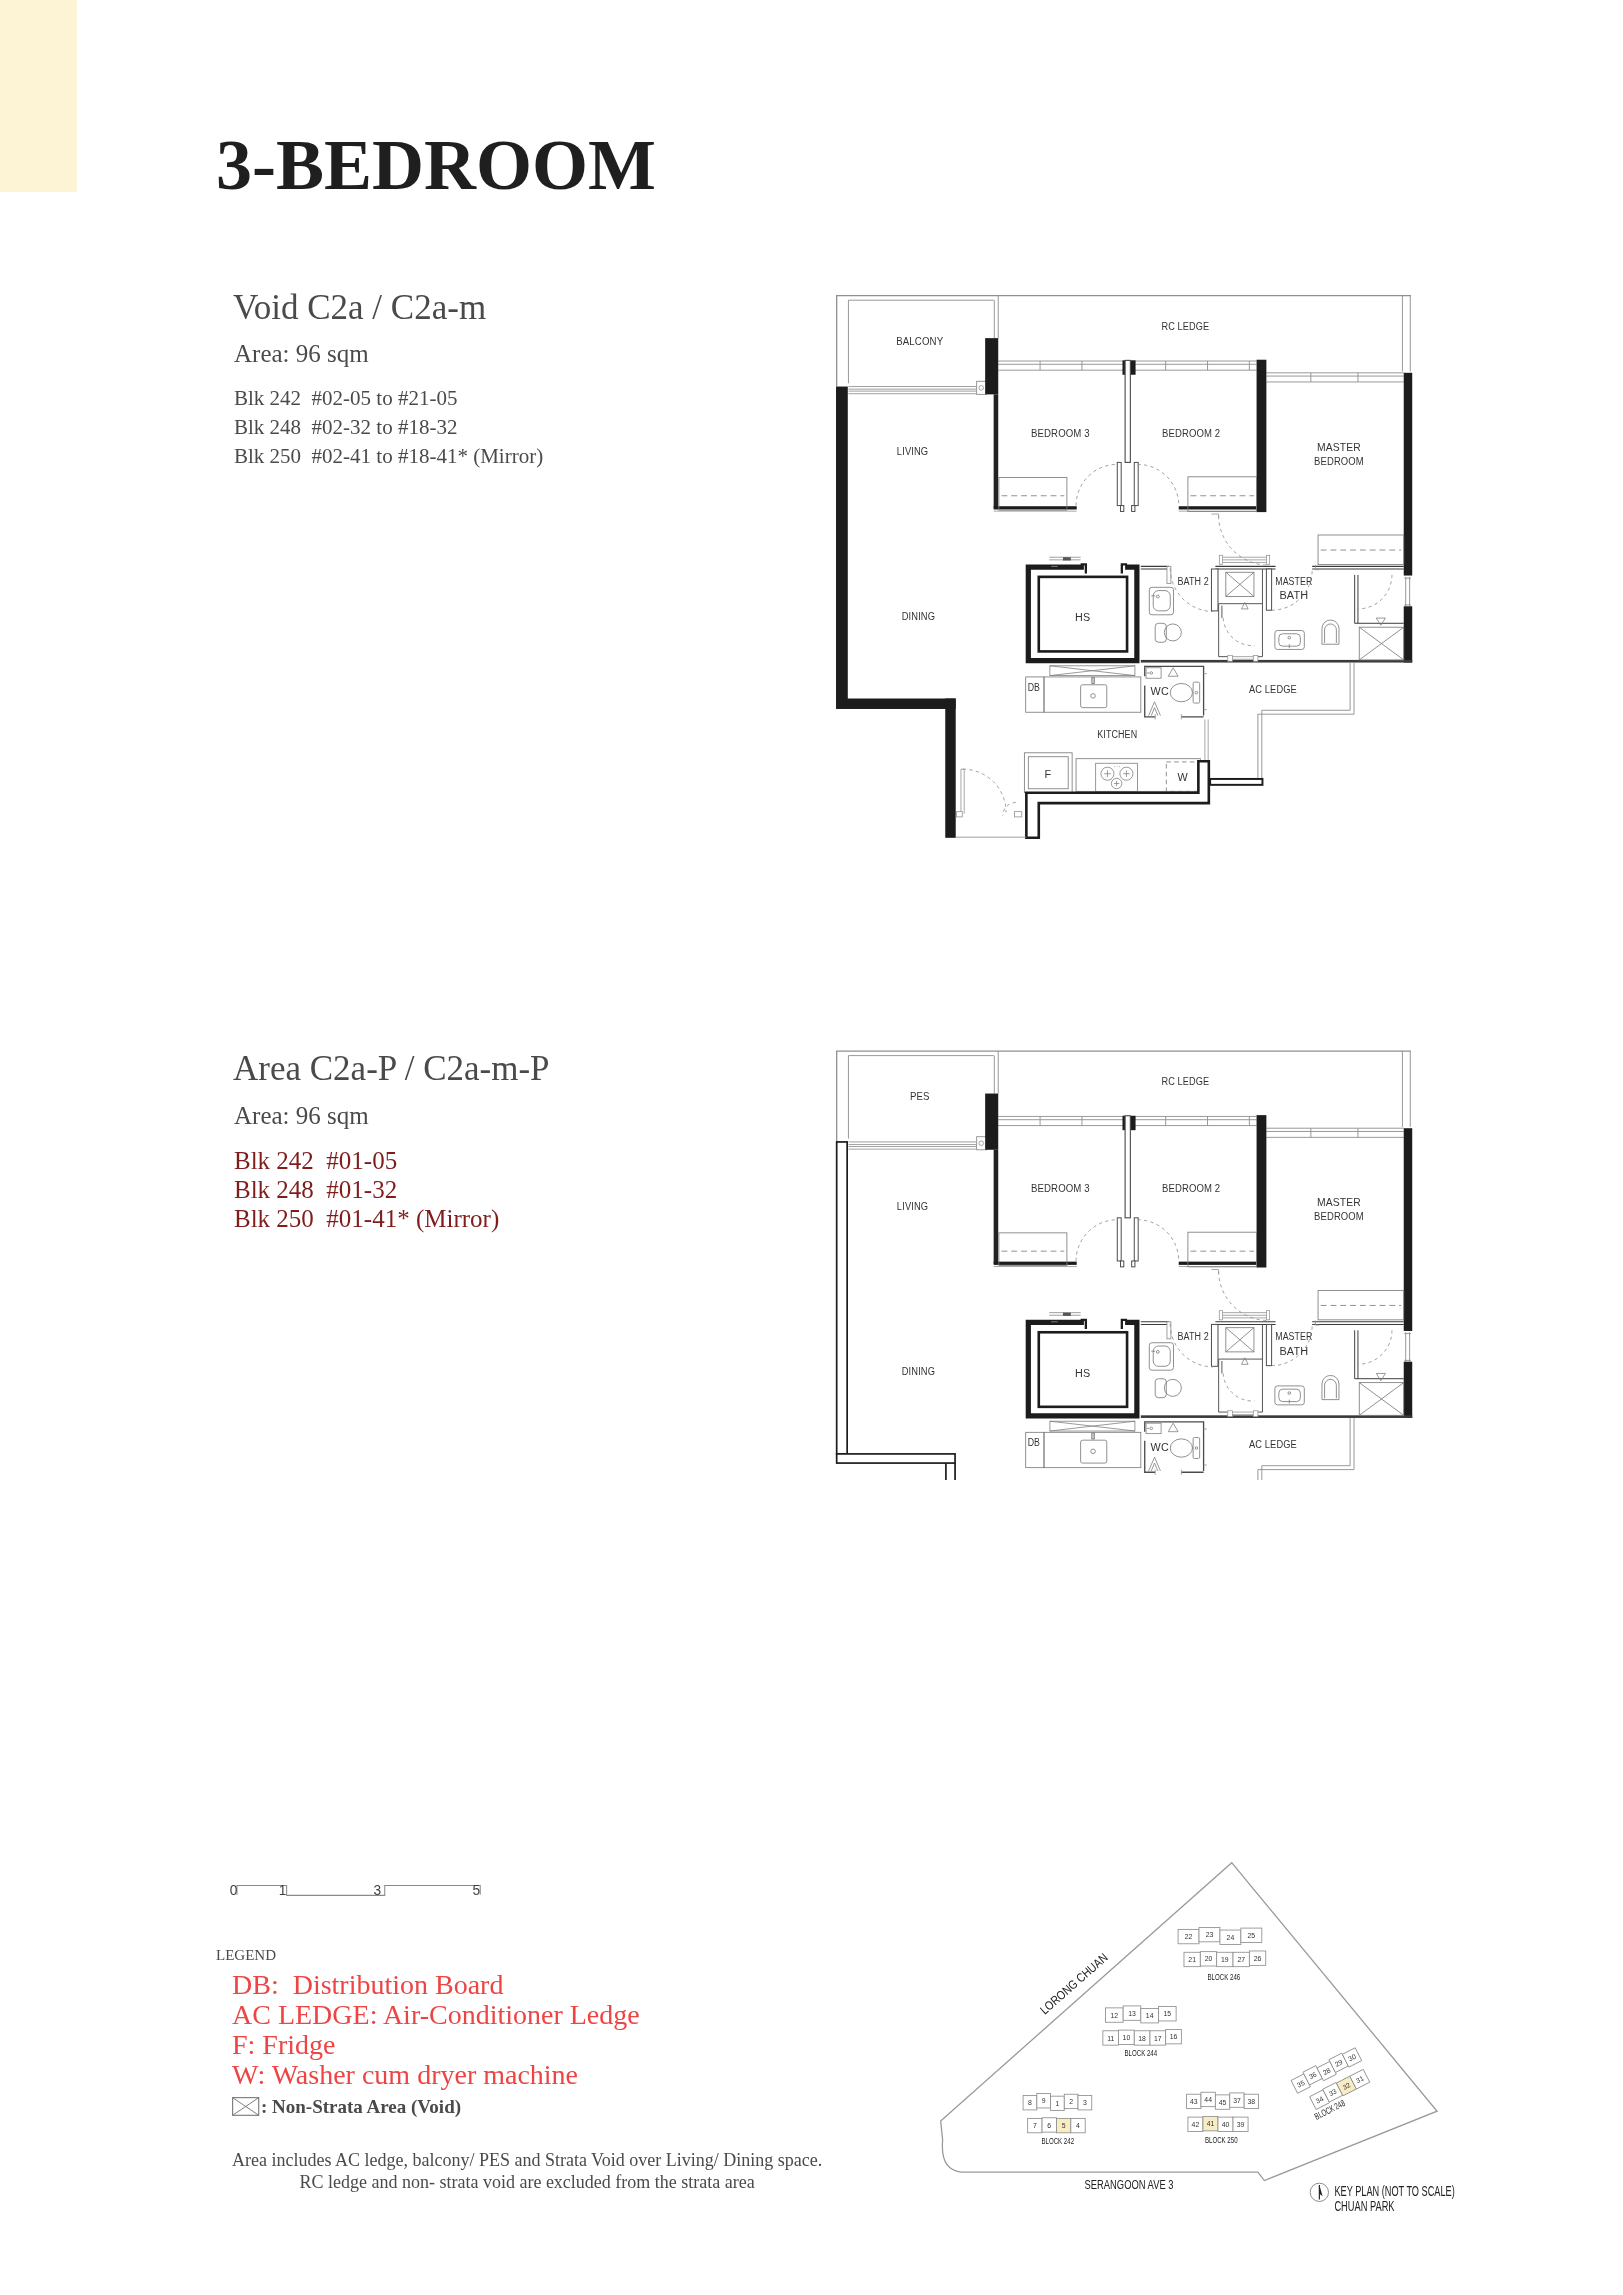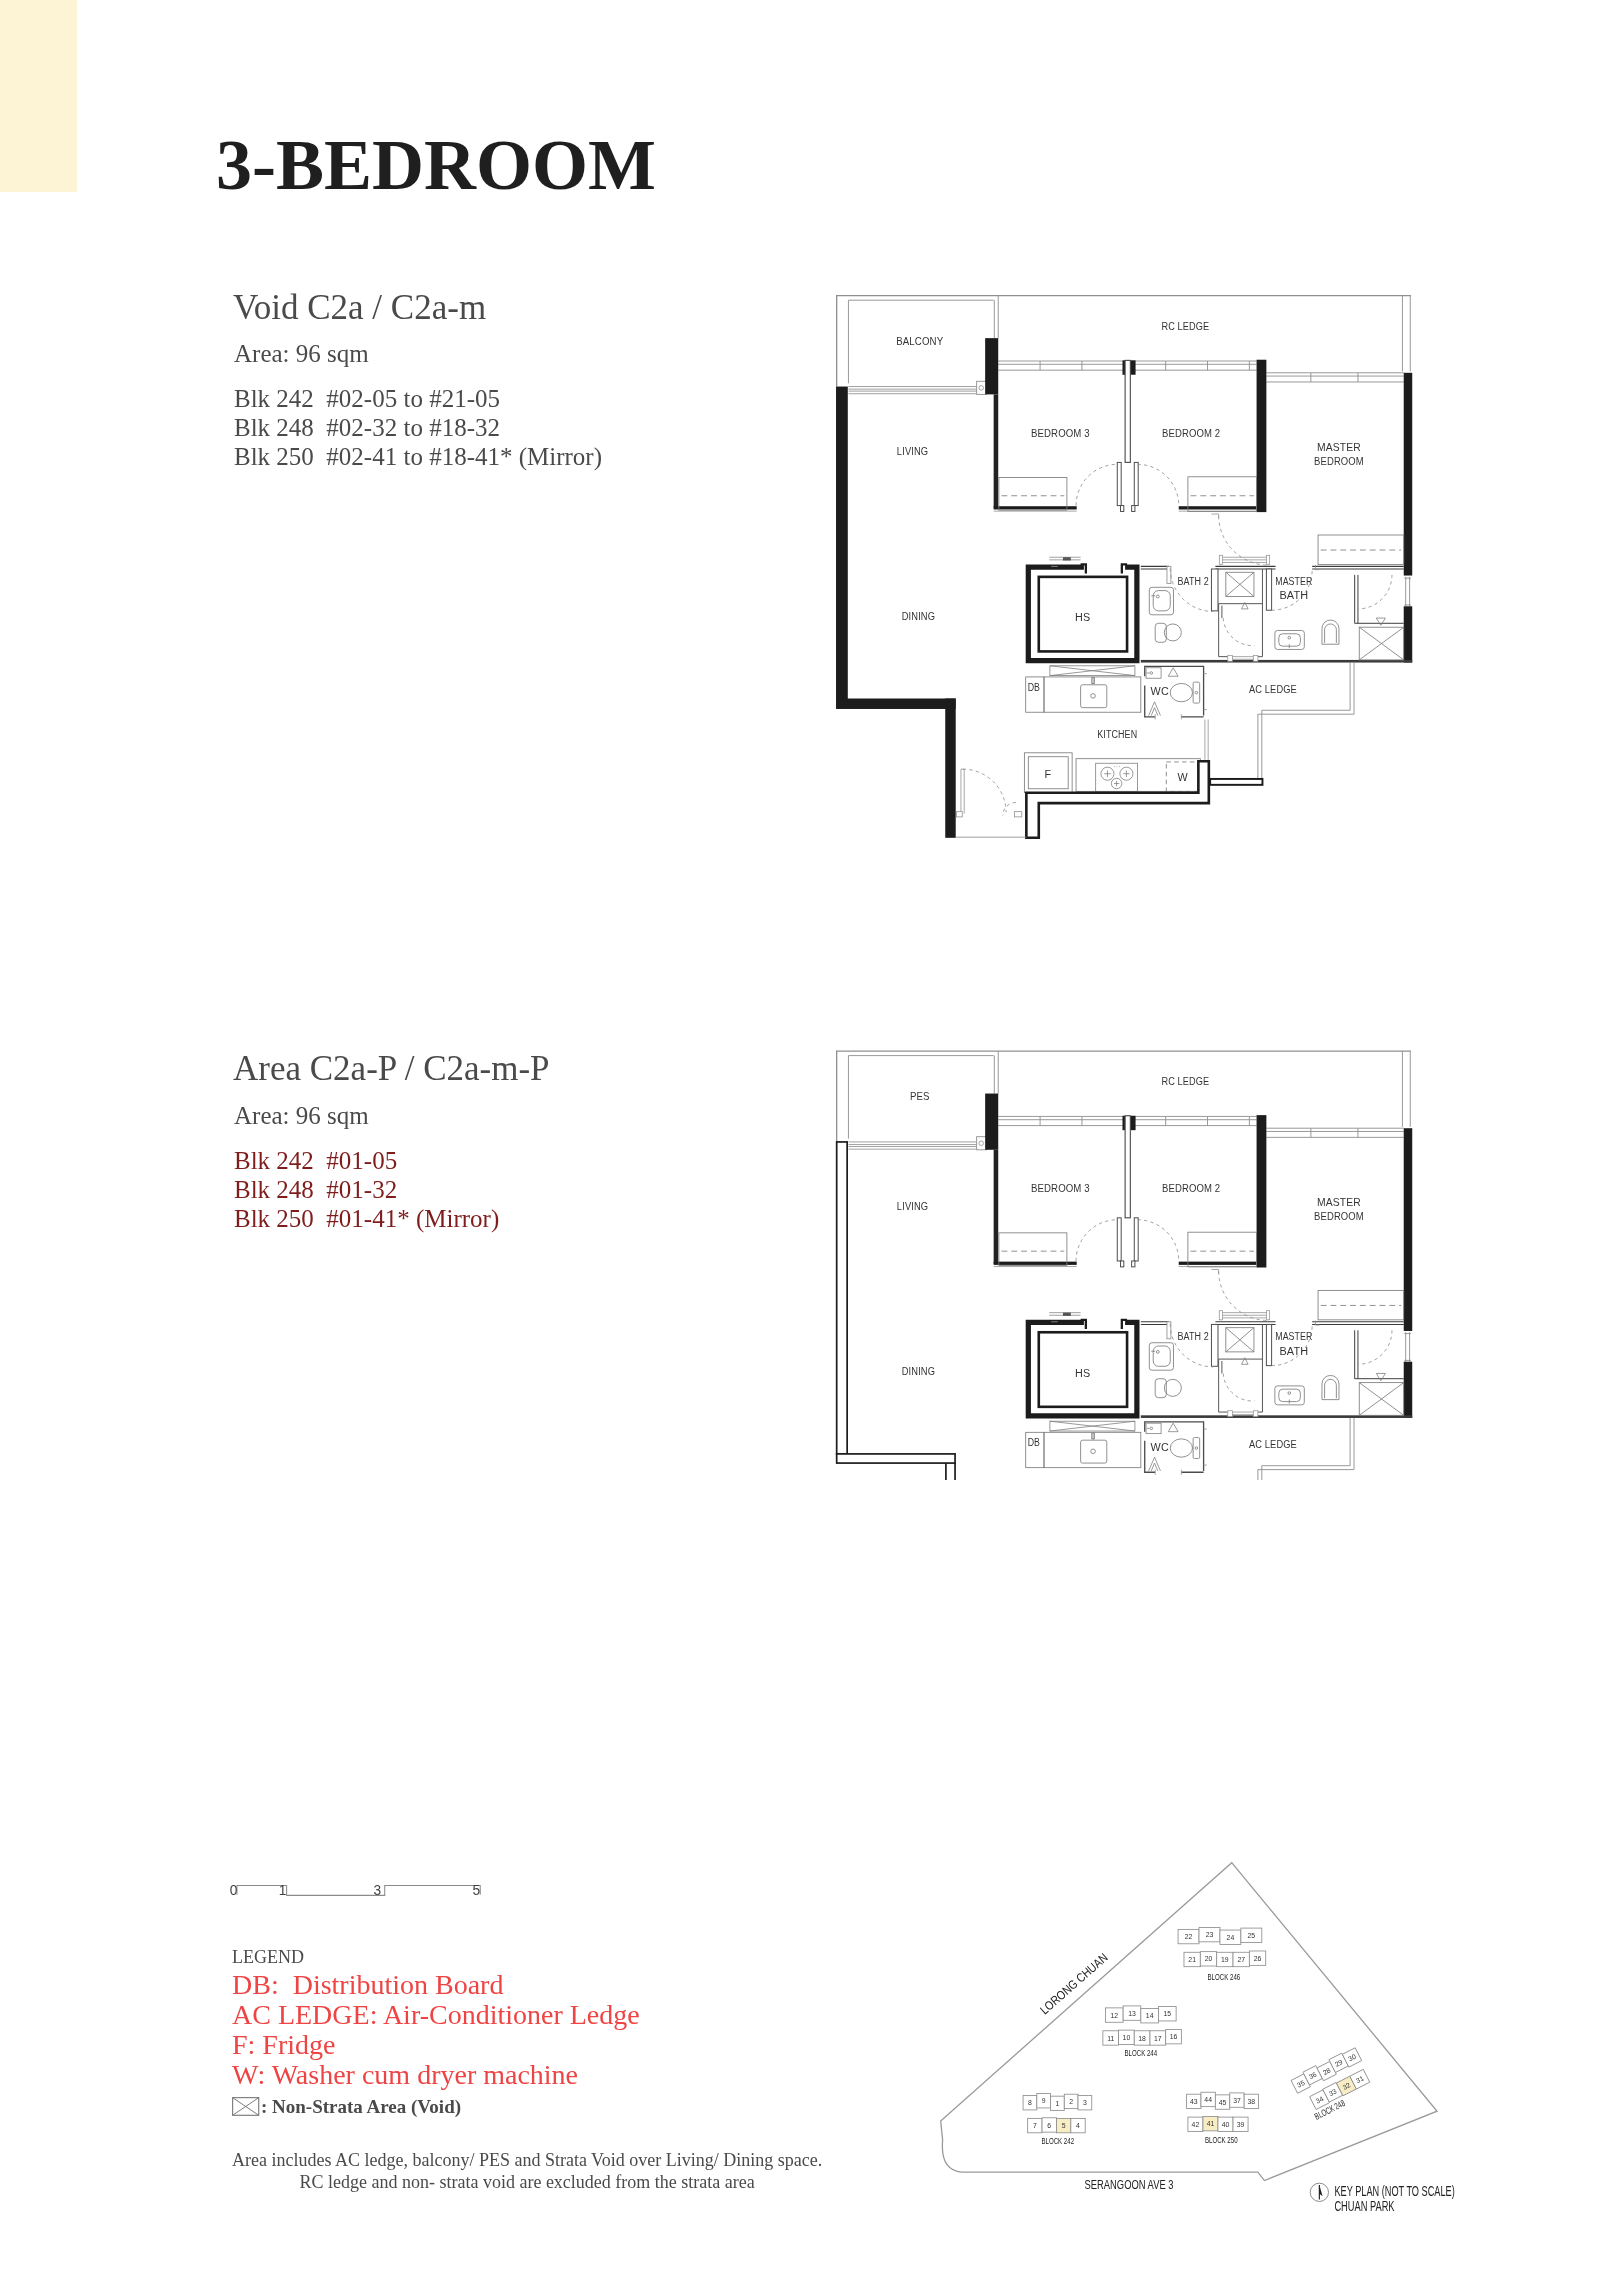--- a/index.html
+++ b/index.html
@@ -16,29 +16,29 @@
 <body>
 
 <div class="abs" style="left:0;top:0;width:77px;height:192px;background:#fdf3d5;"></div>
 
 <h1 class="abs" style="left:216px;top:124px;font-size:72px;font-weight:bold;color:#1f1f1f;letter-spacing:0;">3-BEDROOM</h1>
 
 <h2 class="abs" style="left:233px;top:288px;font-size:35px;font-weight:normal;color:#4a4a4a;">Void C2a / C2a-m</h2>
 
 <p class="abs" style="left:234px;top:340px;font-size:25px;color:#4a4a4a;">Area: 96 sqm</p>
 
-<p class="abs" style="left:234px;top:384px;font-size:25px;color:#4a4a4a;line-height:29px;">Blk 242&nbsp; #02-05 to #21-05<br>Blk 248&nbsp; #02-32 to #18-32<br>Blk 250&nbsp; #02-41 to #18-41* (Mirror)</p>
+<p class="abs" style="left:234px;top:384px;font-size:21px;color:#4a4a4a;line-height:29px;">Blk 242&nbsp; #02-05 to #21-05<br>Blk 248&nbsp; #02-32 to #18-32<br>Blk 250&nbsp; #02-41 to #18-41* (Mirror)</p>
 
 <h2 class="abs" style="left:233px;top:1049px;font-size:35px;font-weight:normal;color:#4a4a4a;">Area C2a-P / C2a-m-P</h2>
 
 <p class="abs" style="left:234px;top:1102px;font-size:25px;color:#4a4a4a;">Area: 96 sqm</p>
 
 <p class="abs" style="left:234px;top:1146px;font-size:25px;color:#7f1d1d;line-height:29px;">Blk 242&nbsp; #01-05<br>Blk 248&nbsp; #01-32<br>Blk 250&nbsp; #01-41* (Mirror)</p>
 
-<p class="abs" style="left:232px;top:1947px;font-size:18px;color:#4a4a4a;">LEGEND</p>
+<p class="abs" style="left:216px;top:1947px;font-size:15px;color:#4a4a4a;">LEGEND</p>
 
 <p class="abs" style="left:232px;top:1970px;font-size:28px;color:#ef4444;line-height:30px;">DB:&nbsp; Distribution Board<br>AC LEDGE: Air-Conditioner Ledge<br>F: Fridge<br>W: Washer cum dryer machine</p>
 
 <svg class="abs" style="left:232px;top:2097px;" width="30" height="19.6" viewBox="0 0 46 30">
     <rect x="1" y="1" width="40" height="27" fill="none" stroke="#6f6f6f" stroke-width="1.6"></rect>
     <path d="M1,1 L41,28 M41,1 L1,28" fill="none" stroke="#6f6f6f" stroke-width="1.4"></path>
   </svg>
 
 <p class="abs" style="left:261px;top:2096px;font-size:19px;color:#4a4a4a;font-weight:bold;">: Non-Strata Area (Void)</p>
 

